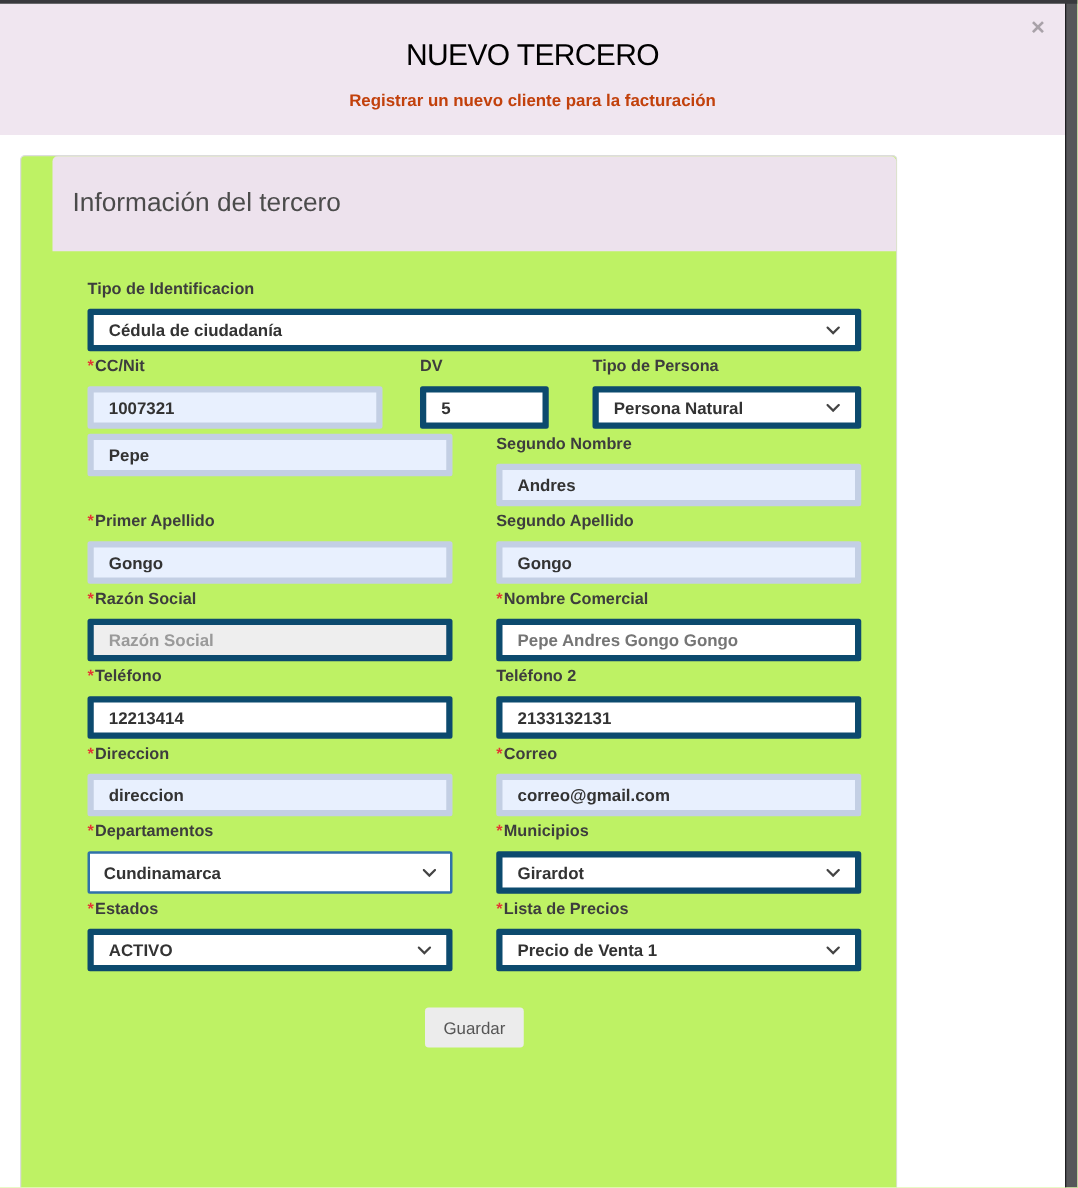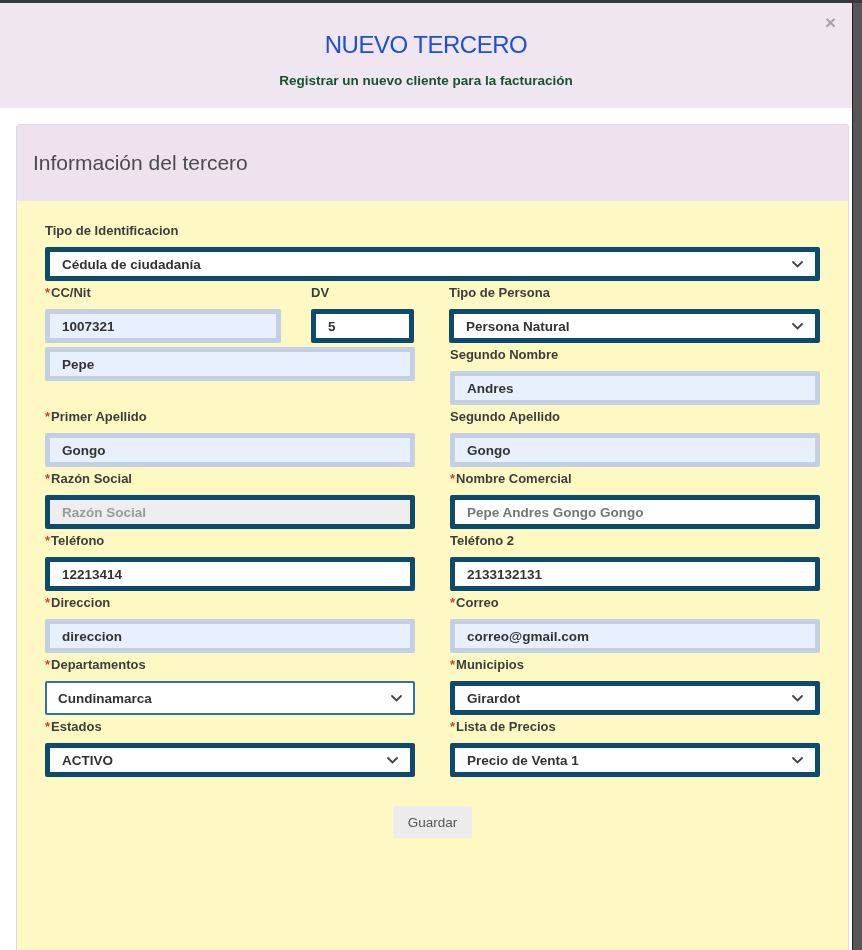--- a/index.html
+++ b/index.html
@@ -11,31 +11,31 @@
   .top-bar { position:absolute; top:0; left:0; width:862px; height:3px; background:#39393d; z-index:6; }
   .right-strip { position:absolute; top:0; right:0; width:10px; height:950px;
     background:#565659; border-left:1px solid #1f1f22; z-index:5; }
 
   .modal { position:absolute; left:0; top:3px; width:852px; }
 
   .modal-header {
     background:#f0e6f0; height:105px; text-align:center; position:relative;
     padding-top:28px;
   }
-  .modal-title { font-size:24px; font-weight:400; color:#1d4ed8; letter-spacing:-0.5px; }
-  .modal-subtitle { margin-top:14px; font-size:13.5px; font-weight:bold; color:#14532d; }
+  .modal-title { font-size:24px; font-weight:400; color:#000000; letter-spacing:-0.5px; }
+  .modal-subtitle { margin-top:14px; font-size:13.5px; font-weight:bold; color:#c2410c; }
   .close-btn {
     position:absolute; top:10px; right:16px; font-size:19px; line-height:19px;
     color:#a9a2a9; cursor:pointer; font-weight:bold;
   }
 
   .modal-body { padding:16px 7px 0 16px; background:#fff; }
 
   .panel { border:1px solid #dcdcdc; border-bottom:none; border-radius:4px 4px 0 0;
-    width:833px; min-height:826px; background:#fef9c3; }
+    width:702px; min-height:826px; background:#bef264;padding-left:25px; }
   .panel-header {
     background:#ede2ed; height:76px; display:flex; align-items:center;
     padding-left:16px; border-radius:4px 4px 0 0;
   }
   .panel-title { font-size:21px; font-weight:400; color:#4b4b4b; }
 
   .panel-body { padding:22px 28px 0 28px; }
 
   .form-row { display:flex; gap:35px; margin-bottom:4px; }
   .form-row.tight { gap:30px; }

